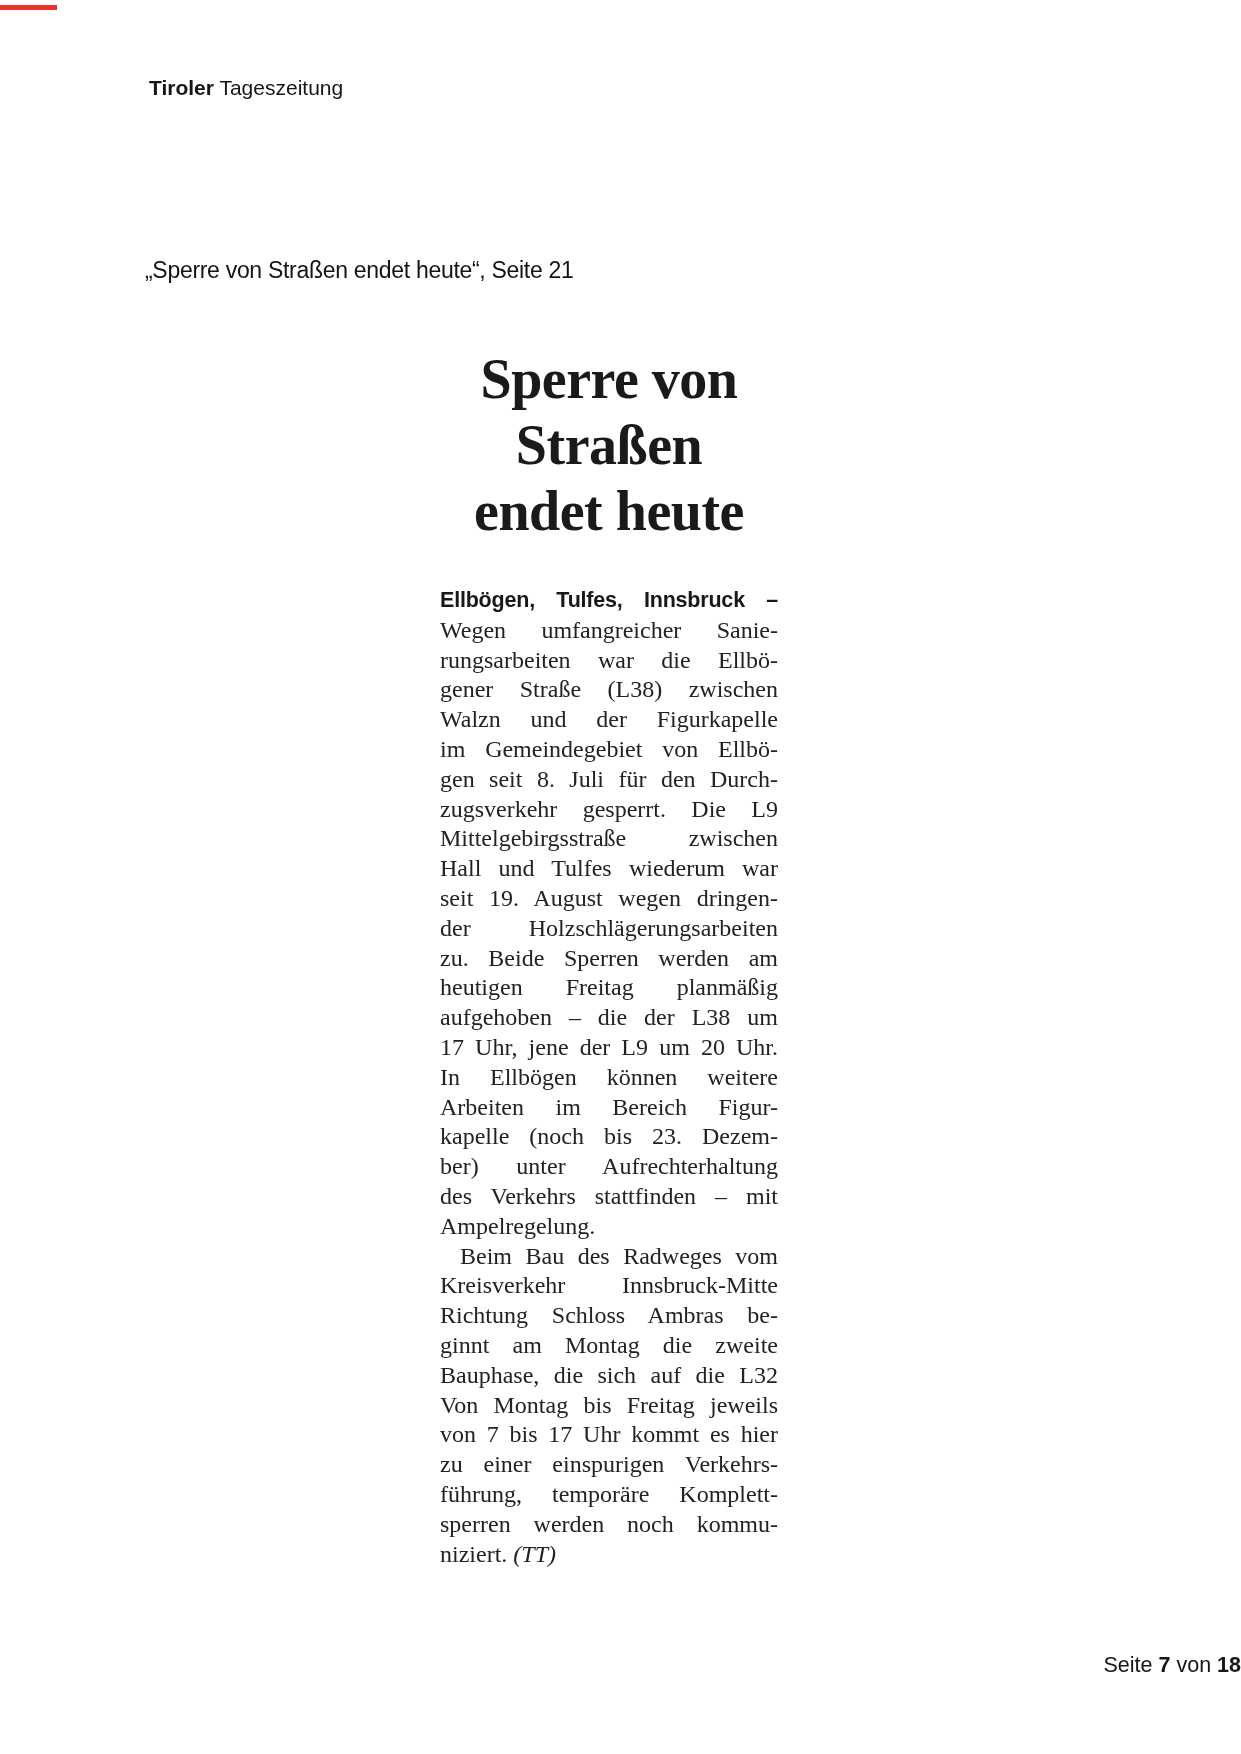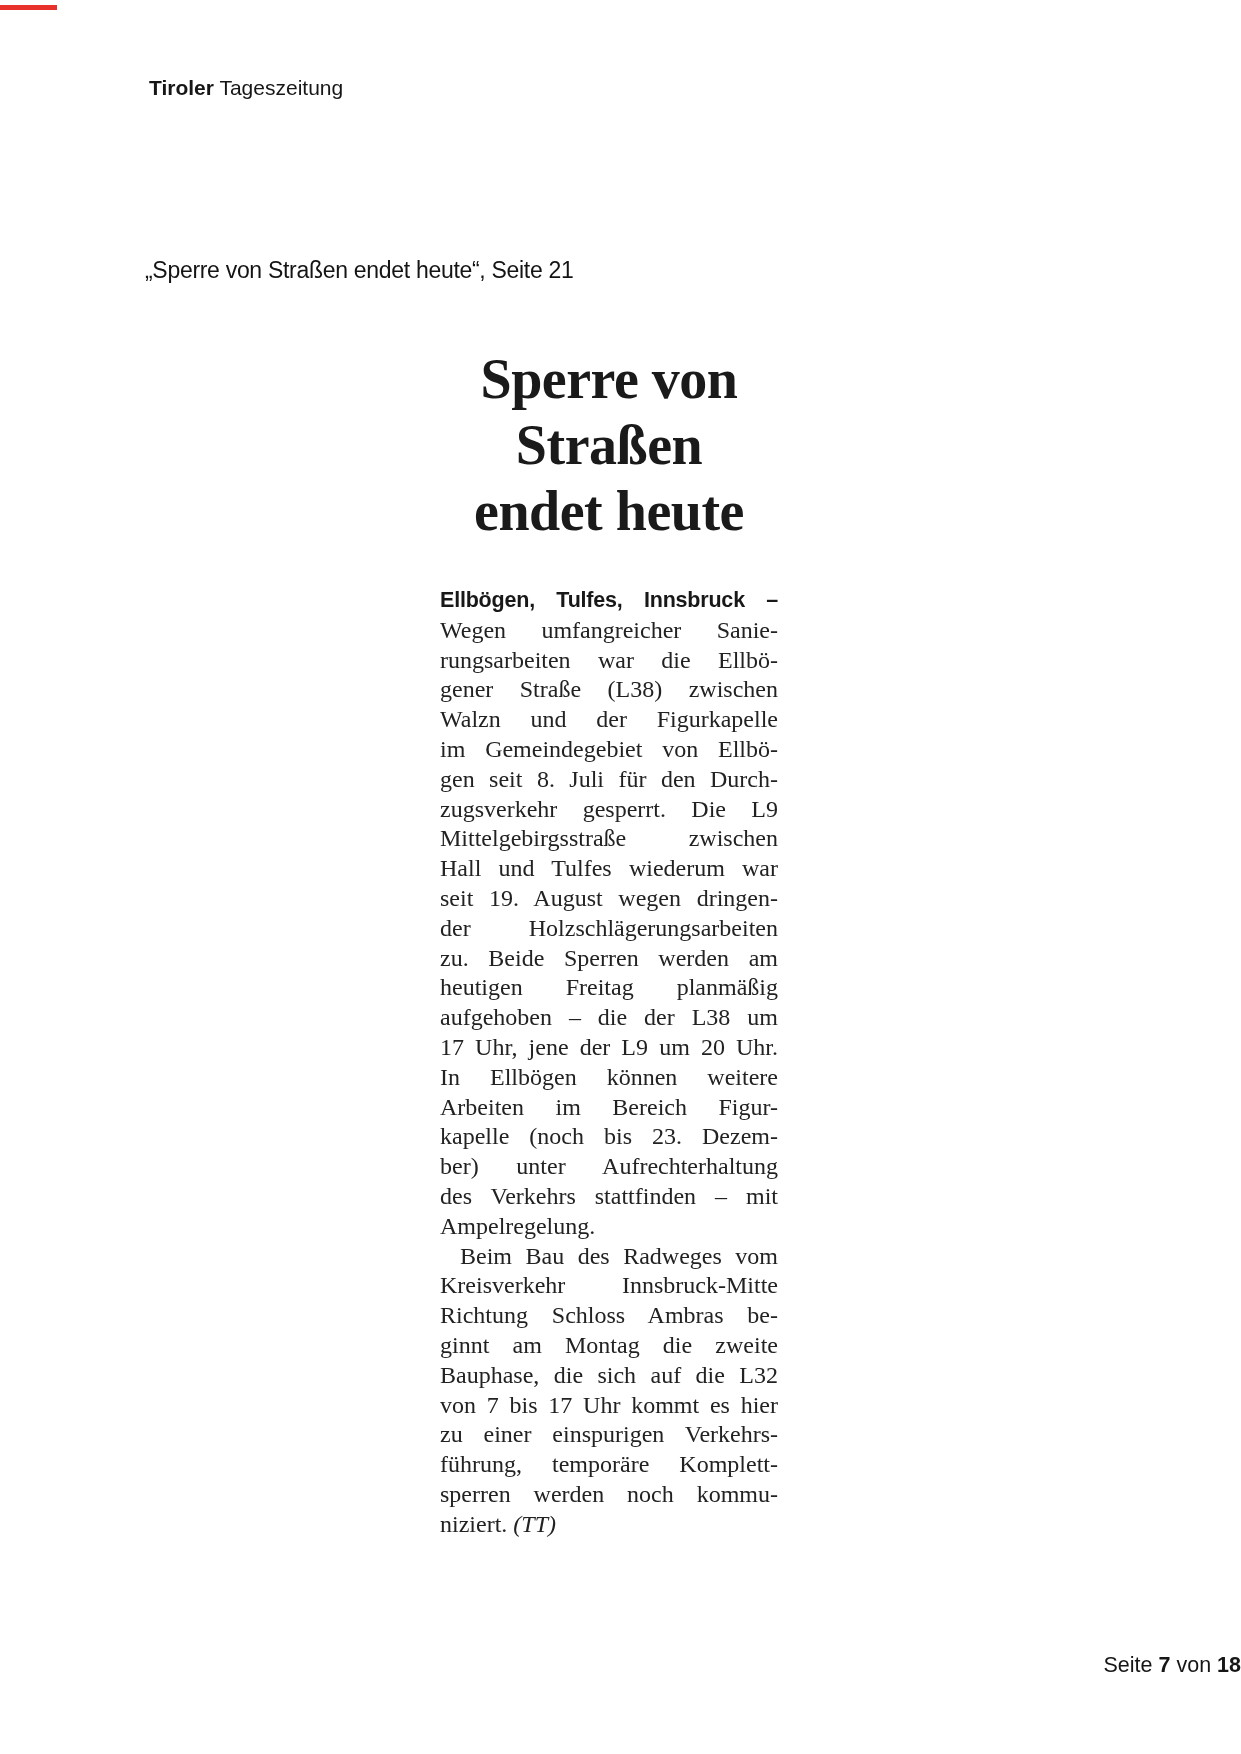--- a/index.html
+++ b/index.html
@@ -191,20 +191,23 @@
       <div class="bl">
       <span>Richtung Schloss Ambras be-</span><span class="sig"></span>
     </div>
       <div class="bl">
       <span>ginnt am Montag die zweite</span><span class="sig"></span>
     </div>
       <div class="bl">
       <span>Bauphase, die sich auf die L32</span><span class="sig"></span>
     </div>
       <div class="bl">
+      <span>Von Montag bis Freitag jeweils</span><span class="sig"></span>
+    </div>
+      <div class="bl">
       <span>von 7 bis 17 Uhr kommt es hier</span><span class="sig"></span>
     </div>
       <div class="bl">
       <span>zu einer einspurigen Verkehrs-</span><span class="sig"></span>
     </div>
       <div class="bl">
       <span>führung, temporäre Komplett-</span><span class="sig"></span>
     </div>
       <div class="bl">
       <span>sperren werden noch kommu-</span><span class="sig"></span>

